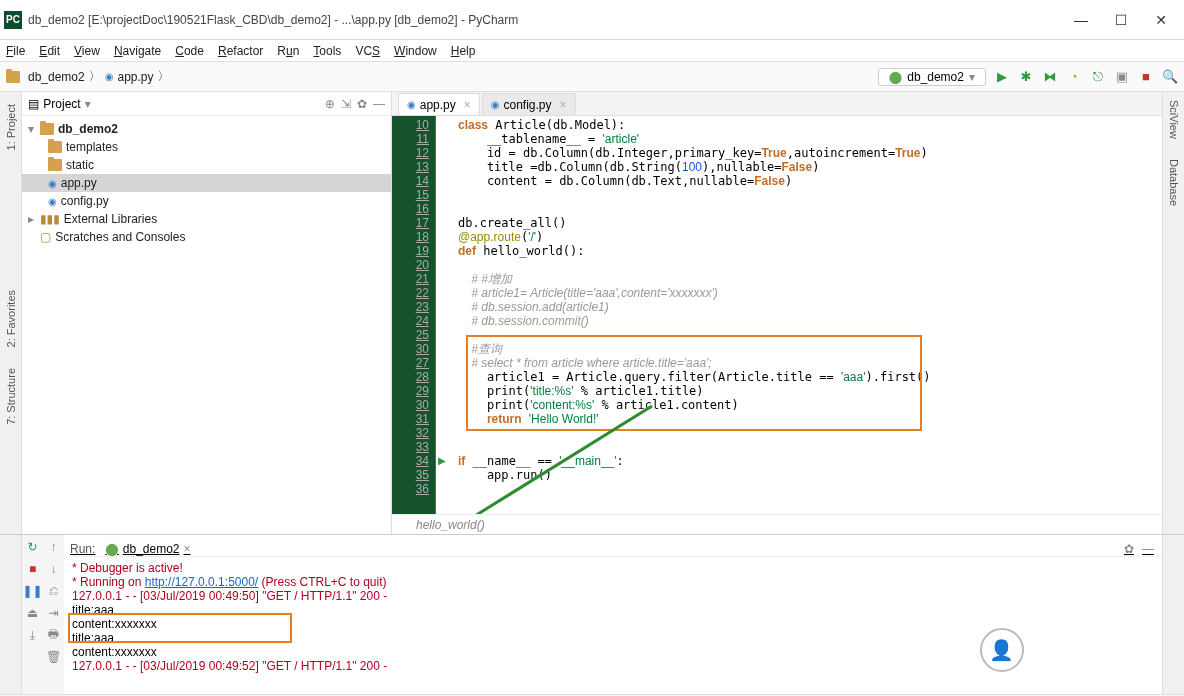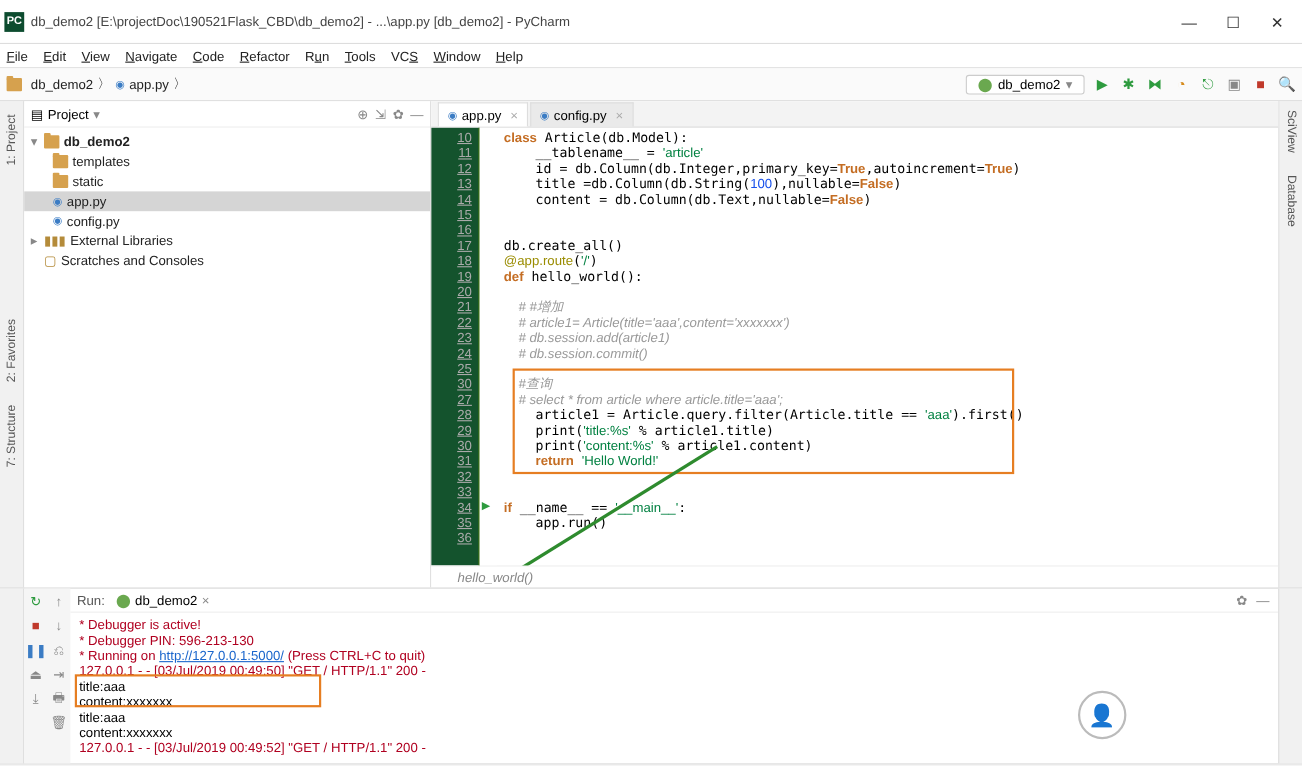--- a/index.html
+++ b/index.html
@@ -58,21 +58,21 @@
 .highlight-box { position: absolute; border: 2px solid #e67e22; }
 .hb1 { left: 14px; top: 219px; width: 456px; height: 96px; }
 .breadcrumb-bar { height: 20px; border-top: 1px solid #eee; display: flex; align-items: center; padding-left: 24px; color: #888; font-style: italic; font-family: Consolas, monospace; font-size: 12px; }
 .arrow-svg { position: absolute; pointer-events: none; }
 
 .run-panel { height: 160px; background: #fff; border-top: 1px solid #ccc; display: flex; }
 .run-left { width: 42px; background: #f5f5f5; display: flex; }
 .run-col { width: 21px; display: flex; flex-direction: column; align-items: center; gap: 6px; padding-top: 4px; }
 .run-col .ibox { width: 16px; height: 16px; display: flex; align-items: center; justify-content: center; font-size: 12px; }
 .run-body { flex: 1; display: flex; flex-direction: column; }
-.run-tabs { height: 22px; display: flex; align-items: center; padding-left: 6px; border-bottom: 1px solid #eee; }
+.run-tabs { height: 22px; display: flex; align-items: flex-end; padding-left: 6px; border-bottom: 1px solid #eee; text-decoration: underline; }
 .run-tabs .rlabel { color: #555; margin-right: 4px; }
 .run-tabs .rtab { display: flex; align-items: center; gap: 4px; padding: 0 6px; }
 .run-tabs .ricons { margin-left: auto; display: flex; gap: 8px; color: #888; padding-right: 8px; }
 .console { flex: 1; padding: 4px 8px; font-family: Consolas, monospace; font-size: 12px; line-height: 14px; position: relative; }
 .console .redt { color: #b00020; } .console .link { color: #1a66cc; text-decoration: underline; }
 .hb2 { left: 4px; top: 56px; width: 224px; height: 30px; border: 2px solid #e67e22; position: absolute; }
 
 .statusbar2 { height: 24px; background: #f5f5f5; border-top: 1px solid #ddd; display: flex; align-items: center; padding: 0 10px; gap: 18px; }
 .statusbar2 .spacer { flex: 1; }
 .badge-circle { position: absolute; right: 160px; bottom: 24px; width: 44px; height: 44px; border: 2px solid #bbb; border-radius: 50%; display: flex; align-items: center; justify-content: center; font-size: 20px; color: #2a3d6b; background: #fff; }
@@ -308,21 +308,20 @@
           <span class="grey">×</span>
         </div>
       <div class="ricons">
         <span>✿</span>
         <span>―</span>
       </div>
     </div>
     <div class="console" id="console">
       <div class="hb2"></div>
     <div><span class="redt"> * Debugger is active!</span></div>
-        <div><span class="redt"> * Debugger PIN: 596-213-130</span></div>
         <div><span class="redt"> * Running on </span><a class="link" href="#">http://127.0.0.1:5000/</a><span class="redt"> (Press CTRL+C to quit)</span></div>
         <div><span class="redt">127.0.0.1 - - [03/Jul/2019 00:49:50] "GET / HTTP/1.1" 200 -</span></div>
         <div>title:aaa</div>
         <div>content:xxxxxxx</div>
         <div>title:aaa</div>
         <div>content:xxxxxxx</div>
         <div><span class="redt">127.0.0.1 - - [03/Jul/2019 00:49:52] "GET / HTTP/1.1" 200 -</span></div>
       </div>
   </div>
   <div class="gutter-right" style="border-left:1px solid #ddd"></div>

